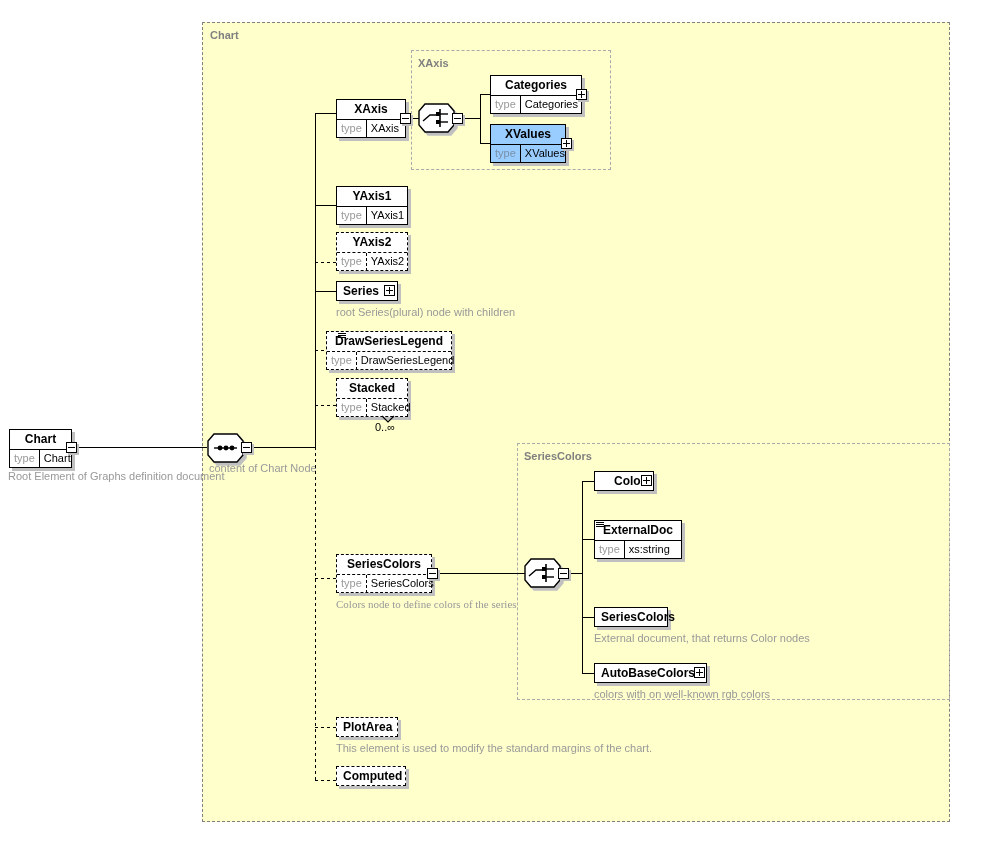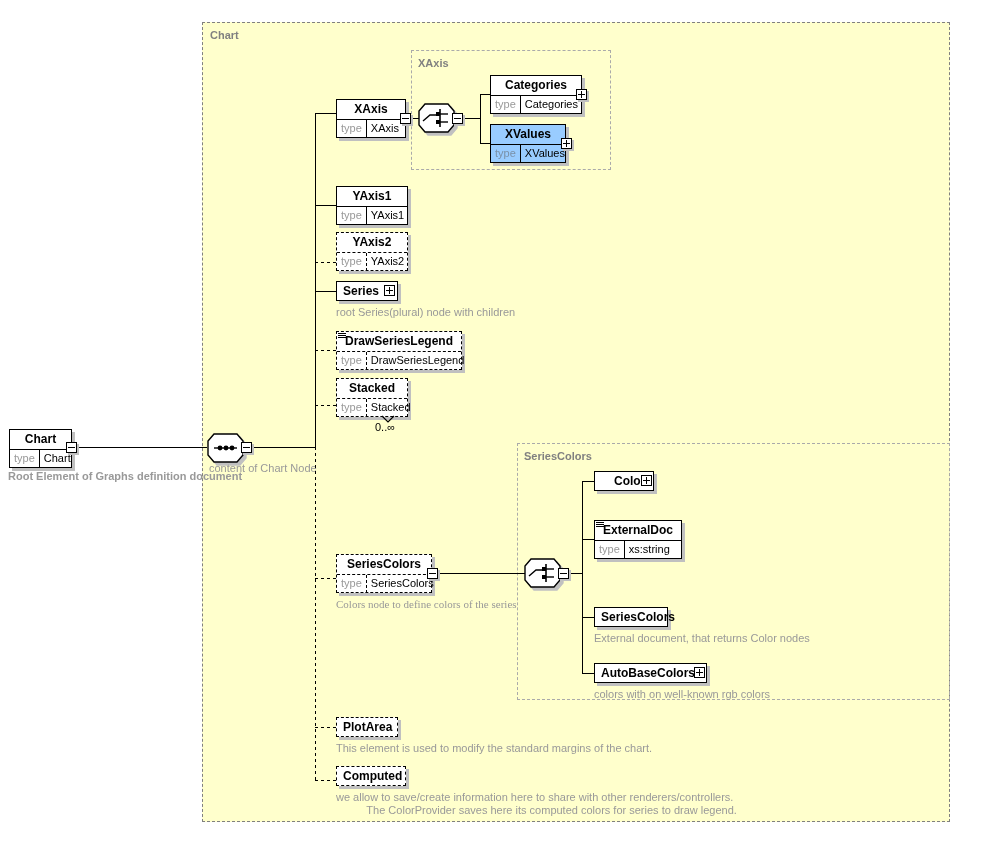--- a/index.html
+++ b/index.html
@@ -187,21 +187,21 @@
   <div class="group-label" style="left:524px;top:450px;">SeriesColors</div>
 
   <div class="nodebox hastype" style="left:9px;top:429px;width:63px;height:39px;">
     <div class="nb-title">Chart</div>
     <div class="nb-type">
       <span class="tlabel">type</span>
       <span class="tval">Chart</span>
     </div>
   </div>
   <div class="toggle shadow" style="left:66px;top:442px;"></div>
-  <div class="note" style="left:8px;top:470px;font-weight:bold;">Root Element of Graphs definition document</div>
+  <div class="note" style="left:8px;top:470px;">Root Element of Graphs definition document</div>
 
   <div class="ln h" style="left:77px;top:447px;width:130px;"></div>
 
   <div class="conn" style="left:207px;top:433px;">
     <svg class="oct" viewBox="0 0 44 30" xmlns="http://www.w3.org/2000/svg">
       <polygon points="7,1 30,1 36,8 36,22 30,29 7,29 1,22 1,8" fill="#ffffff" stroke="#000000" stroke-width="1.4"></polygon>
       <line x1="7" y1="15" x2="30" y2="15" stroke="#000000" stroke-width="1.4"></line>
       <circle cx="13" cy="15" r="2.4" fill="#000000"></circle>
       <circle cx="19" cy="15" r="2.4" fill="#000000"></circle>
       <circle cx="25" cy="15" r="2.4" fill="#000000"></circle>
@@ -282,21 +282,21 @@
   </div>
 
   <div class="ln h" style="left:315px;top:291px;width:21px;"></div>
   <div class="nodebox" style="left:336px;top:281px;width:62px;height:20px;">
     <div class="nb-title" style="padding-right:18px;">Series</div>
   </div>
   <div class="inline-plus" style="left:384px;top:285px;"></div>
   <div class="note" style="left:336px;top:306px;">root Series(plural) node with children</div>
 
   <div class="dln h" style="left:315px;top:350px;width:21px;"></div>
-  <div class="nodebox optional hastype" style="left:336px;top:331px;width:126px;height:39px;">
+  <div class="nodebox optional hastype" style="left:326px;top:331px;width:126px;height:39px;">
     <div class="nb-title">DrawSeriesLegend</div>
     <div class="nb-type">
       <span class="tlabel">type</span>
       <span class="tval">DrawSeriesLegend</span>
     </div>
   </div>
   <div class="ann-mark" style="left:338px;top:333px;">
     <i></i>
       <i></i>
       <i></i>
@@ -380,16 +380,14 @@
   <div class="dln h" style="left:315px;top:727px;width:21px;"></div>
   <div class="nodebox optional" style="left:336px;top:717px;width:62px;height:20px;">
     <div class="nb-title">PlotArea</div>
   </div>
   <div class="note" style="left:336px;top:742px;">This element is used to modify the standard margins of the chart.</div>
 
   <div class="dln h" style="left:315px;top:780px;width:21px;"></div>
   <div class="nodebox optional" style="left:336px;top:766px;width:70px;height:20px;">
     <div class="nb-title">Computed</div>
   </div>
-  <div class="note" style="left:336px;top:791px;">we allow to save/create information here to share with other renderers/controllers.
-          The ColorProvider saves here its computed colors for series to draw legend.</div>
 
 </div>
 
 </body></html>

